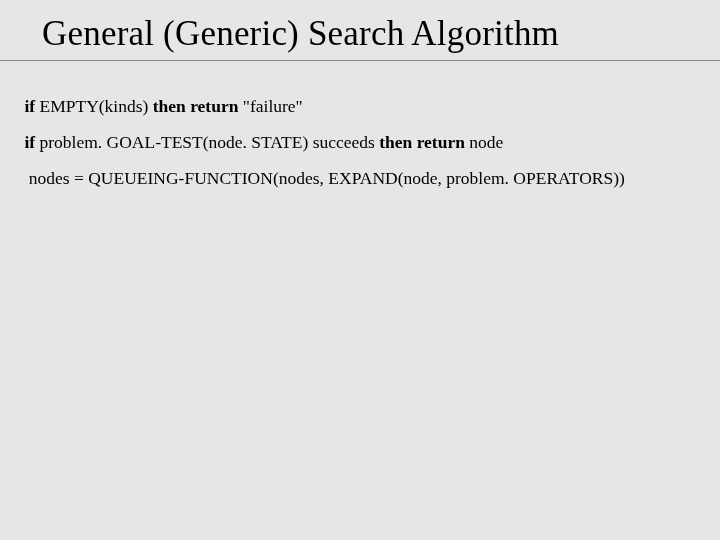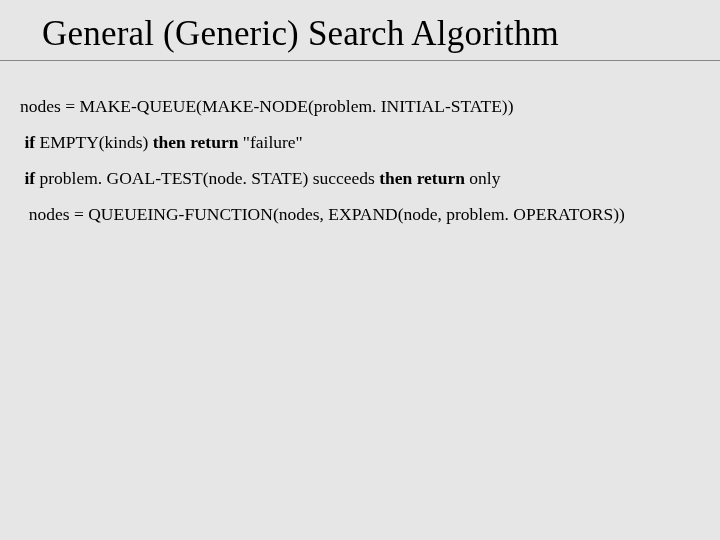--- a/index.html
+++ b/index.html
@@ -46,27 +46,26 @@
 </head>
 <body>
 
 <div class="slide">
 
   <div class="title">General (Generic) Search Algorithm</div>
 
   <div class="code-block">
 
 
-    <div class="line">nodes = MAKE-QUEUE(MAKE-NODE(problem. INITIAL-STATE))</div>
 
 
     <div class="line"><span> </span><span class="kw">if</span><span> EMPTY(kinds) </span><span class="kw">then return</span><span> "failure"</span></div>
 
 
-    <div class="line"><span> </span><span class="kw">if</span><span> problem. GOAL-TEST(node. STATE) succeeds </span><span class="kw">then return</span><span> only</span></div>
+    <div class="line"><span> </span><span class="kw">if</span><span> problem. GOAL-TEST(node. STATE) succeeds </span><span class="kw">then return</span><span> node</span></div>
 
     <div class="line">  nodes = QUEUEING-FUNCTION(nodes, EXPAND(node, problem. OPERATORS))</div>
 
 
   </div>
 
 
 </div>
 
 </body></html>

